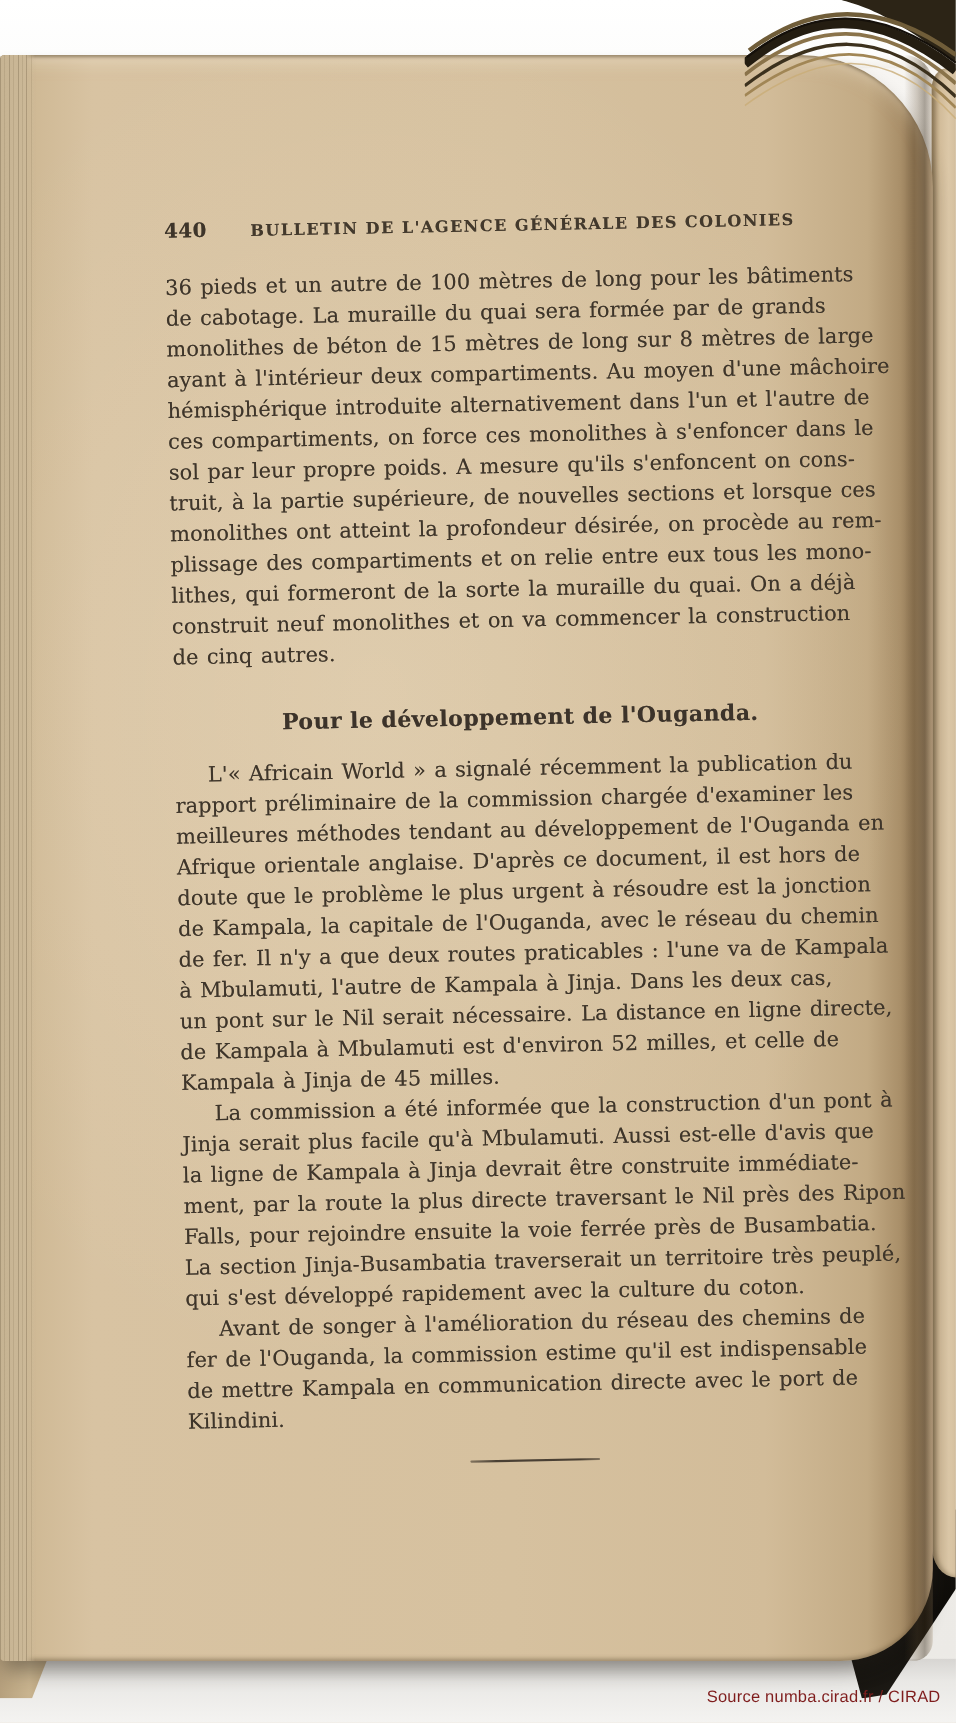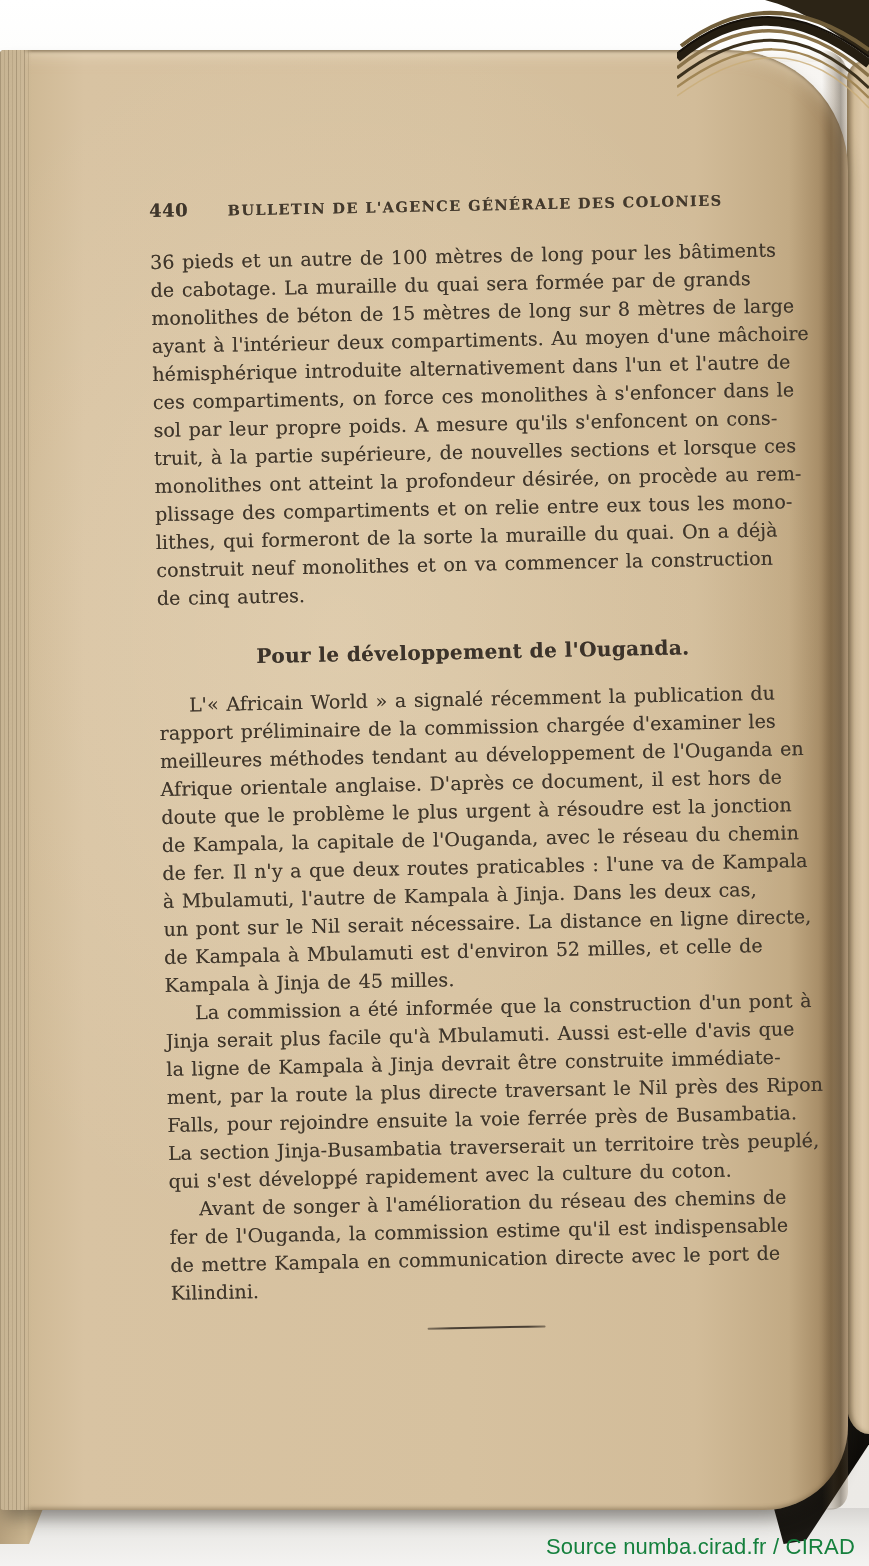--- a/index.html
+++ b/index.html
@@ -98,21 +98,21 @@
     font-size:20px;font-weight:700;letter-spacing:.4px;color:#3c332a;
   }
   .end-rule{
     margin:26px auto 0 auto;width:118px;height:2px;
     background:linear-gradient(90deg,rgba(62,53,42,.55),#4a4034 20%,#4a4034 85%,rgba(62,53,42,.55));
     border-radius:1px;
   }
   .source-caption{
     position:absolute;right:14px;top:1534px;z-index:6;
     font-family:"Liberation Sans","DejaVu Sans",sans-serif;
-    font-size:22px;color:#15803d;letter-spacing:.2px;
+    font-size:15px;color:#7f1d1d;letter-spacing:.2px;
   }
 </style>
 </head>
 <body>
 
 <div class="top-white"></div>
 <div class="scanner-bottom"></div>
 <div class="cover-black"></div>
 <div class="facing-page"></div>
 

